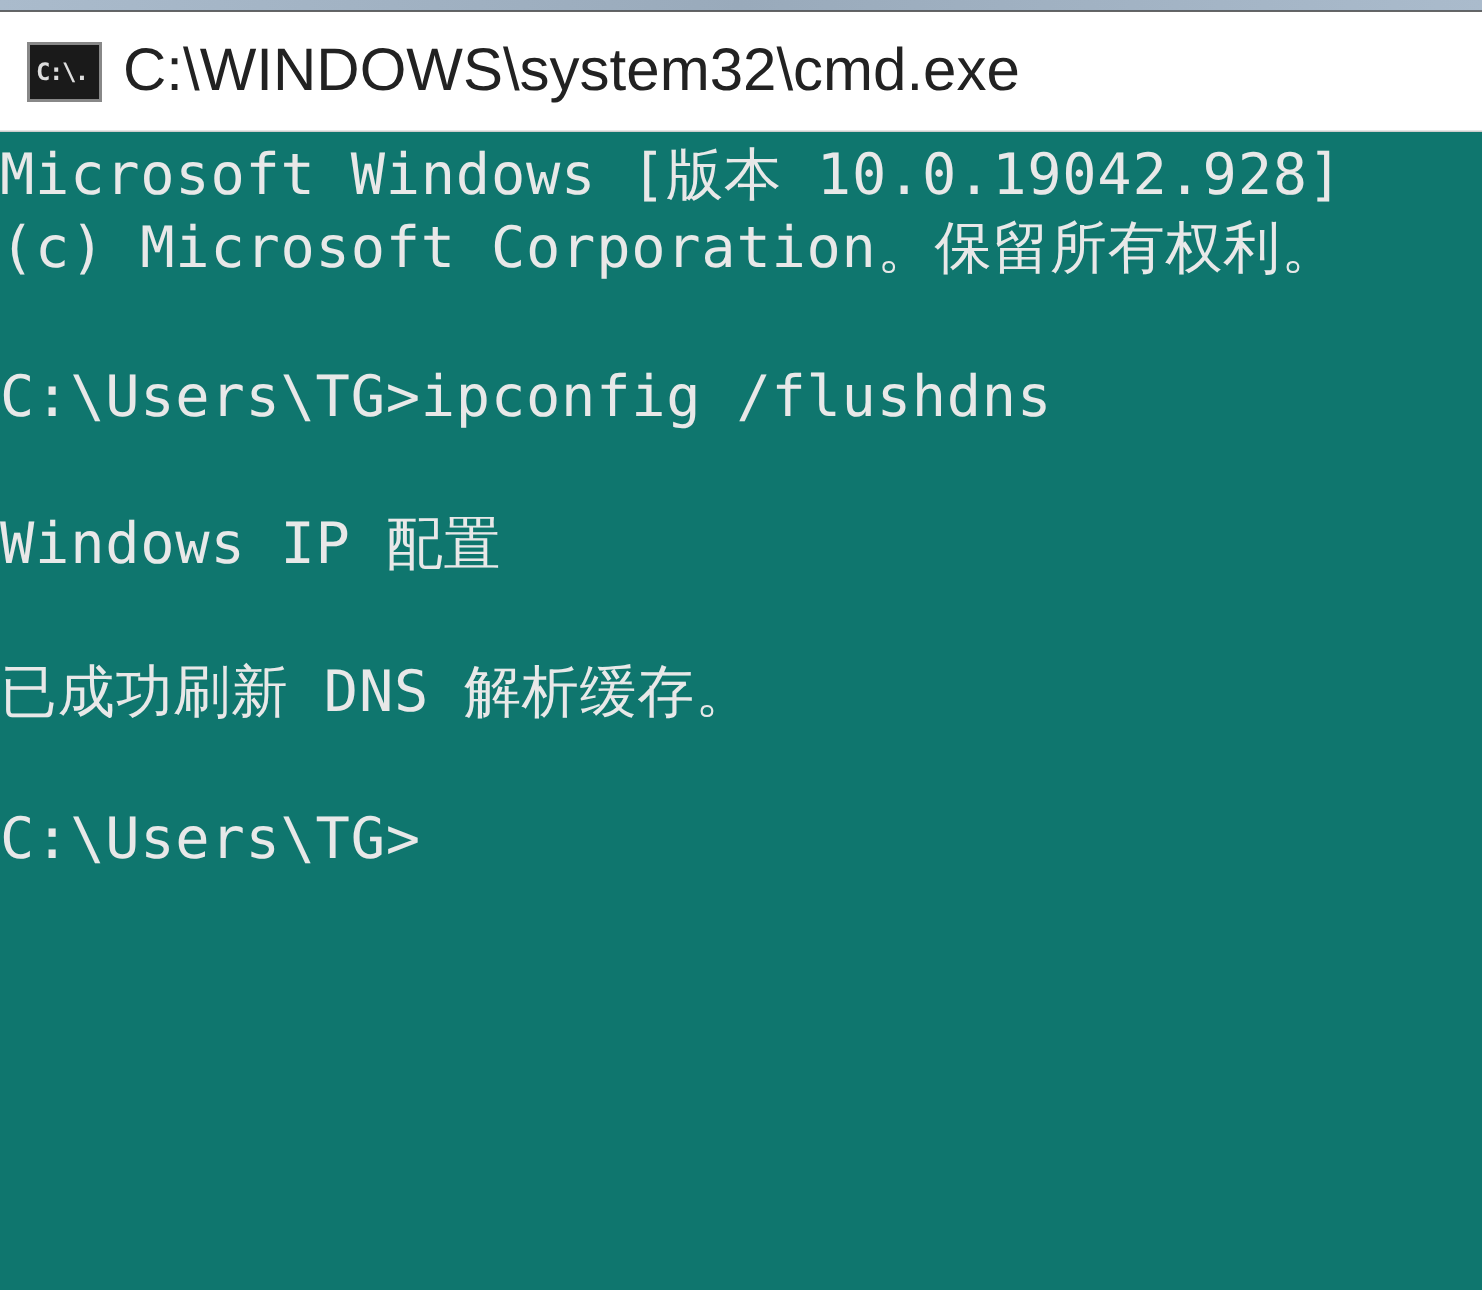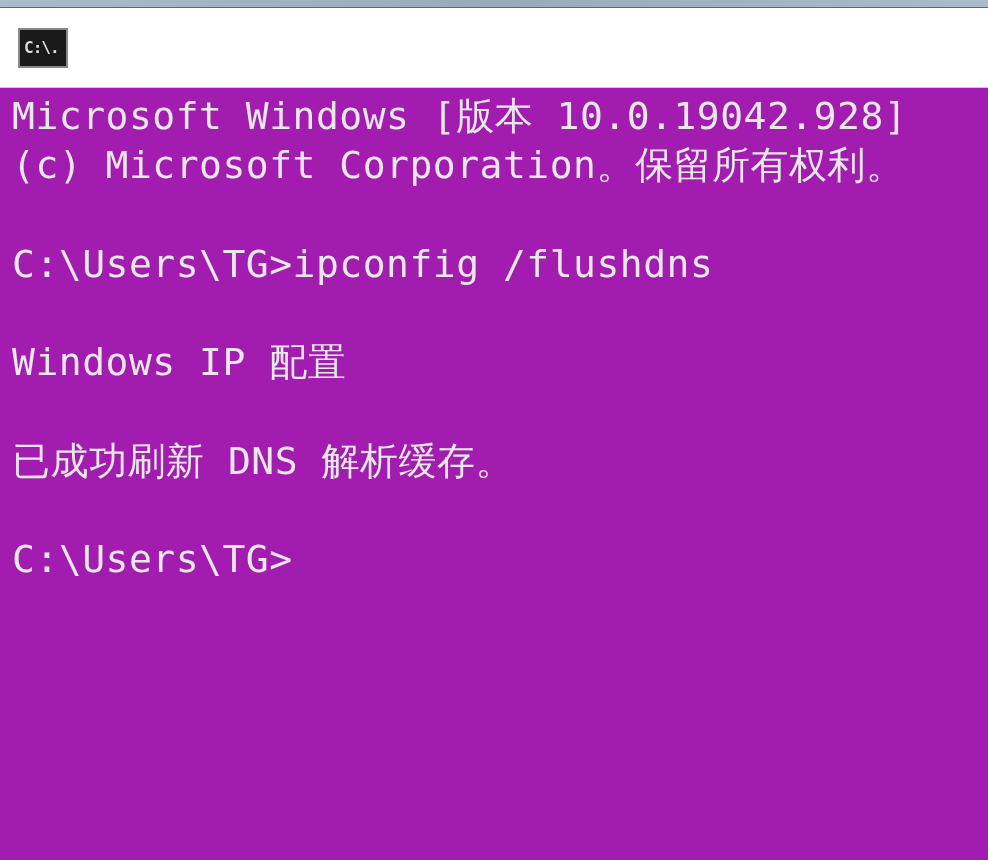--- a/index.html
+++ b/index.html
@@ -43,38 +43,39 @@
       letter-spacing: -1px;
       flex-shrink: 0;
     }
     .window-title {
       font-family: "Segoe UI", Arial, sans-serif;
       font-size: 40px;
       color: #222;
       font-weight: 400;
     }
     .terminal {
-      background: #a21caf;
+      background: #0f766e;
       color: #e8e8e8;
-      padding: 4px 0 0 12px;
+      padding: 4px 0 0 0;
       font-size: 38px;
       line-height: 1.3;
       font-family: "NSimSun", "SimSun", "Consolas", monospace;
       white-space: pre;
       letter-spacing: 0.5px;
       height: calc(100% - 88px);
     }
     .terminal-line {
       min-height: 49px;
     }
   </style>
 </head>
 <body>
 
 <div class="top-strip"></div>
 
 <div class="title-bar">
   <div class="cmd-icon">
     <span>C:\.</span>
   </div>
+  <div class="window-title">C:\WINDOWS\system32\cmd.exe</div>
 </div>
 
 <div class="terminal"><div class="terminal-line">Microsoft Windows [版本 10.0.19042.928]</div><div class="terminal-line">(c) Microsoft Corporation。保留所有权利。</div><div class="terminal-line"></div><div class="terminal-line">C:\Users\TG&gt;ipconfig /flushdns</div><div class="terminal-line"></div><div class="terminal-line">Windows IP 配置</div><div class="terminal-line"></div><div class="terminal-line">已成功刷新 DNS 解析缓存。</div><div class="terminal-line"></div><div class="terminal-line">C:\Users\TG&gt;</div></div>
 
 </body></html>

